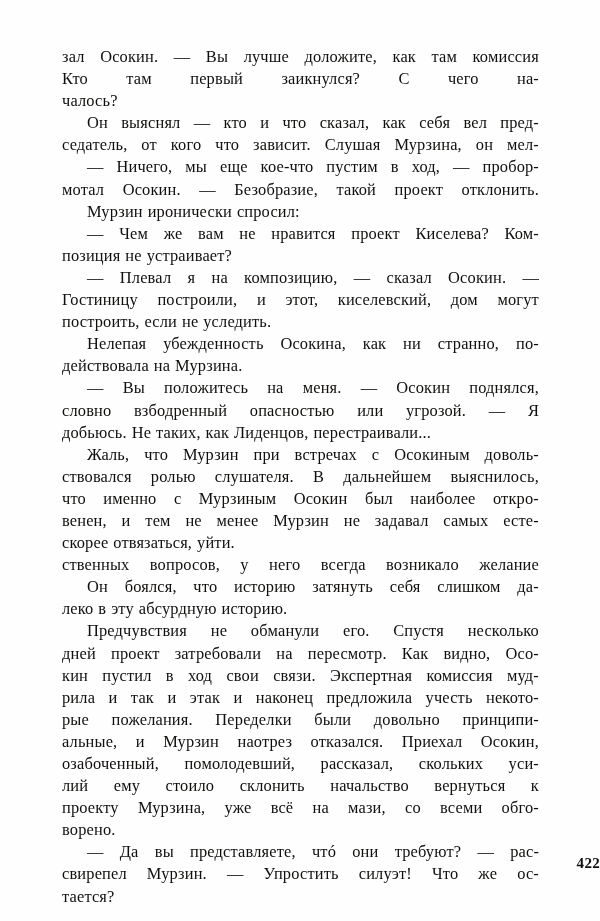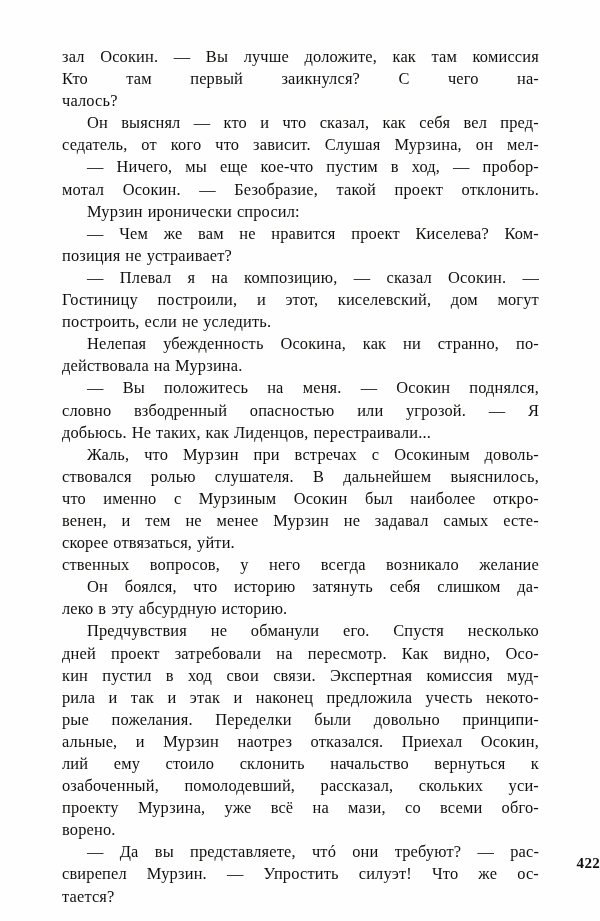--- a/index.html
+++ b/index.html
@@ -134,22 +134,22 @@
         <div class="line just indent"><span class="w">Он</span><span class="w">боялся,</span><span class="w">что</span><span class="w">историю</span><span class="w">затянуть</span><span class="w">себя</span><span class="w">слишком</span><span class="w">да-</span></div>
         <div class="line last"><span class="w">леко</span><span class="w">в</span><span class="w">эту</span><span class="w">абсурдную</span><span class="w">историю.</span></div>
       </div>
       <div class="para">
         <div class="line just indent"><span class="w">Предчувствия</span><span class="w">не</span><span class="w">обманули</span><span class="w">его.</span><span class="w">Спустя</span><span class="w">несколько</span></div>
         <div class="line just"><span class="w">дней</span><span class="w">проект</span><span class="w">затребовали</span><span class="w">на</span><span class="w">пересмотр.</span><span class="w">Как</span><span class="w">видно,</span><span class="w">Осо-</span></div>
         <div class="line just"><span class="w">кин</span><span class="w">пустил</span><span class="w">в</span><span class="w">ход</span><span class="w">свои</span><span class="w">связи.</span><span class="w">Экспертная</span><span class="w">комиссия</span><span class="w">муд-</span></div>
         <div class="line just"><span class="w">рила</span><span class="w">и</span><span class="w">так</span><span class="w">и</span><span class="w">этак</span><span class="w">и</span><span class="w">наконец</span><span class="w">предложила</span><span class="w">учесть</span><span class="w">некото-</span></div>
         <div class="line just"><span class="w">рые</span><span class="w">пожелания.</span><span class="w">Переделки</span><span class="w">были</span><span class="w">довольно</span><span class="w">принципи-</span></div>
         <div class="line just"><span class="w">альные,</span><span class="w">и</span><span class="w">Мурзин</span><span class="w">наотрез</span><span class="w">отказался.</span><span class="w">Приехал</span><span class="w">Осокин,</span></div>
+        <div class="line just"><span class="w">озабоченный,</span><span class="w">помолодевший,</span><span class="w">рассказал,</span><span class="w">скольких</span><span class="w">уси-</span></div>
         <div class="line just"><span class="w">лий</span><span class="w">ему</span><span class="w">стоило</span><span class="w">склонить</span><span class="w">начальство</span><span class="w">вернуться</span><span class="w">к</span></div>
-        <div class="line just"><span class="w">озабоченный,</span><span class="w">помолодевший,</span><span class="w">рассказал,</span><span class="w">скольких</span><span class="w">уси-</span></div>
         <div class="line just"><span class="w">проекту</span><span class="w">Мурзина,</span><span class="w">уже</span><span class="w">всё</span><span class="w">на</span><span class="w">мази,</span><span class="w">со</span><span class="w">всеми</span><span class="w">обго-</span></div>
         <div class="line last"><span class="w">ворено.</span></div>
       </div>
       <div class="para">
         <div class="line just indent"><span class="w">—</span><span class="w">Да</span><span class="w">вы</span><span class="w">представляете,</span><span class="w">чтó</span><span class="w">они</span><span class="w">требуют?</span><span class="w">—</span><span class="w">рас-</span></div>
         <div class="line just"><span class="w">свирепел</span><span class="w">Мурзин.</span><span class="w">—</span><span class="w">Упростить</span><span class="w">силуэт!</span><span class="w">Что</span><span class="w">же</span><span class="w">ос-</span></div>
         <div class="line last"><span class="w">тается?</span></div>
       </div>
     </div>
 

